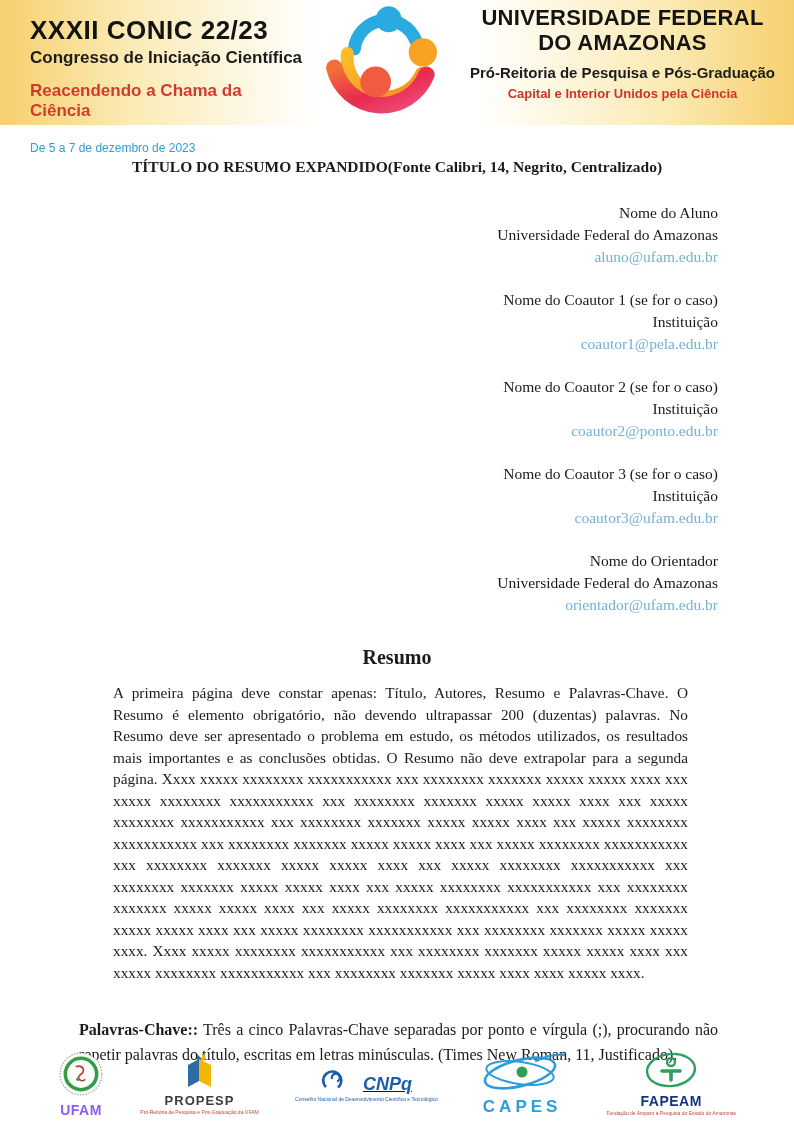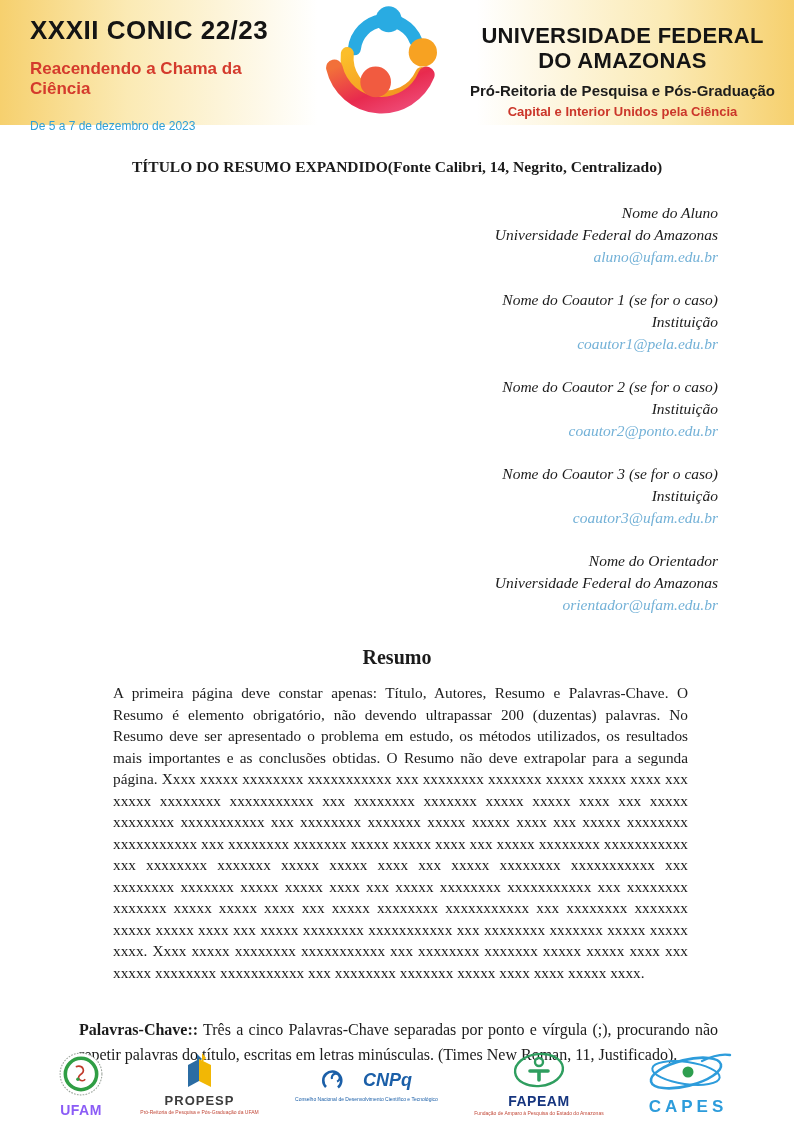--- a/index.html
+++ b/index.html
@@ -13,60 +13,61 @@
     background:linear-gradient(90deg,#f6d06e 0%,#fbeab4 16%,#ffffff 40%,#ffffff 60%,#fbeab4 84%,#f6d06e 100%);
     font-family:"Liberation Sans",sans-serif;
     justify-content:flex-end;
   }
   .banner-left{width:305px;padding:15px 0 0 30px;box-sizing:border-box;}
   .b-title{font-size:26px;font-weight:bold;color:#141414;letter-spacing:.5px;}
   .b-sub{font-size:17px;font-weight:bold;color:#1c1c1c;margin-top:2px;}
   .b-slogan{font-size:17px;font-weight:bold;color:#d43a2c;margin-top:13px;}
   .b-date{font-size:12px;font-weight:normal;color:#2f9fd6;margin-top:20px;}
   .banner-logo{width:146px;display:flex;align-items:center;justify-content:center;}
-  .banner-right{flex:1;text-align:center;padding-top:24px;}
+  .banner-right{flex:1;text-align:center;padding-top:6px;}
   .r-title{font-size:22px;font-weight:bold;line-height:1.12;color:#141414;letter-spacing:.3px;}
   .r-sub{font-size:15px;font-weight:bold;color:#1c1c1c;margin-top:9px;}
   .r-slogan{font-size:13px;font-weight:bold;color:#cb362a;margin-top:5px;}
   
   .doc-title{margin:33px 55px 0;text-align:center;font-size:15.5px;font-weight:bold;}
   .authors{margin-top:26px;padding-right:76px;text-align:right;font-size:15.5px;line-height:22px;}
-  .author-block{margin-bottom:21px;font-style:italic;}
+  .author-block{margin-bottom:21px;}
   .author-block:last-child{margin-bottom:0;}
   .email{color:#73b1d7;text-decoration:none;}
   .resumo-heading{margin:30px 0 0;text-align:center;font-size:20px;font-weight:bold;}
   .resumo{margin:13px 106px 0 113px;text-align:justify;font-size:15.3px;line-height:21.5px;}
   .keywords{margin:34px 76px 0 79px;text-align:justify;font-size:16px;line-height:25px;}
   .keywords b{font-weight:bold;}
   
   .logos{
     position:absolute;left:0;right:0;bottom:6px;height:66px;
     display:flex;justify-content:space-between;align-items:center;
     padding:0 58px;font-family:"Liberation Sans",sans-serif;
   }
   .logo{display:flex;flex-direction:column;align-items:center;justify-content:center;}
   .logo-ufam-label{font-size:14px;font-weight:bold;color:#8b5cf6;margin-top:1px;letter-spacing:.5px;}
   .logo-propesp-label{font-size:13px;font-weight:bold;color:#3c3c3c;letter-spacing:1px;margin-top:0;}
   .logo-sub{font-size:5px;line-height:1.15;text-align:center;margin-top:2px;}
   .sub-red{color:#c24a3a;}
   .sub-blue{color:#1b5fa8;}
   .logo-cnpq{flex-direction:column;}
-  .cnpq-row{display:flex;align-items:center;gap:18px;}
+  .cnpq-row{display:flex;align-items:flex-end;gap:18px;text-decoration:underline;}
   .logo-cnpq-label{font-size:18px;font-weight:bold;font-style:italic;color:#1b5fa8;}
   .logo-capes-label{font-size:17px;font-weight:bold;color:#2d9cdb;letter-spacing:4px;margin-top:0px;}
   .logo-fapeam-label{font-size:14px;font-weight:bold;color:#16357f;letter-spacing:.5px;margin-top:0px;}
 </style>
 </head>
 <body>
 
 <div class="page">
 
   <header class="banner">
     <div class="banner-left">
       <div class="b-title">XXXII CONIC 22/23</div>
+      <div class="b-sub">Congresso de Iniciação Científica</div>
       <div class="b-slogan">Reacendendo a Chama da Ciência</div>
       <div class="b-date">De 5 a 7 de dezembro de 2023</div>
     </div>
 
     <div class="banner-logo">
       <svg width="118" height="118" viewBox="0 0 100 100" aria-hidden="true">
         <defs>
           <linearGradient id="gradRed" x1="0" y1="0" x2="1" y2="1">
             <stop offset="0" stop-color="#f2703a"></stop>
             <stop offset="55%" stop-color="#e82a4e"></stop>
@@ -164,36 +165,36 @@
             <path d="M11,14 a4,4 0 1 1 5,2.5" fill="none" stroke="#1b5fa8" stroke-width="2.2"></path>
           </svg>
         </span>
         <span class="logo-cnpq-label">CNPq</span>
       </div>
       <div class="logo-sub sub-blue">Conselho Nacional de Desenvolvimento Científico e Tecnológico</div>
     </div>
 
     <div class="logo">
       <span>
-        <svg width="56" height="38" viewBox="0 0 56 38" aria-hidden="true">
-          <ellipse cx="28" cy="19" rx="24" ry="16" fill="none" stroke="#2f9e5f" stroke-width="2.4" transform="rotate(-6 28 19)"></ellipse>
-          <circle cx="28" cy="11" r="4" fill="none" stroke="#2f9e5f" stroke-width="2.4"></circle>
-          <path d="M19,20 h18 M28,20 v9" fill="none" stroke="#2f9e5f" stroke-width="3.6" stroke-linecap="round"></path>
-        </svg>
-      </span>
-      <div class="logo-fapeam-label">FAPEAM</div>
-      <div class="logo-sub sub-red">Fundação de Amparo à Pesquisa do Estado do Amazonas</div>
-    </div>
-
-    <div class="logo">
-      <span>
         <svg width="96" height="42" viewBox="0 0 96 42" aria-hidden="true">
           <ellipse cx="46" cy="22" rx="36" ry="13" fill="none" stroke="#2d9cdb" stroke-width="2.6" transform="rotate(-14 46 22)"></ellipse>
           <ellipse cx="46" cy="22" rx="34" ry="11" fill="none" stroke="#2d9cdb" stroke-width="2" transform="rotate(8 46 22)"></ellipse>
           <path d="M62,10 Q78,2 90,4" fill="none" stroke="#2d9cdb" stroke-width="2.4" stroke-linecap="round"></path>
           <circle cx="48" cy="21" r="5.5" fill="#2e9e4f"></circle>
         </svg>
       </span>
       <div class="logo-capes-label">CAPES</div>
     </div>
 
+    <div class="logo">
+      <span>
+        <svg width="56" height="38" viewBox="0 0 56 38" aria-hidden="true">
+          <ellipse cx="28" cy="19" rx="24" ry="16" fill="none" stroke="#2f9e5f" stroke-width="2.4" transform="rotate(-6 28 19)"></ellipse>
+          <circle cx="28" cy="11" r="4" fill="none" stroke="#2f9e5f" stroke-width="2.4"></circle>
+          <path d="M19,20 h18 M28,20 v9" fill="none" stroke="#2f9e5f" stroke-width="3.6" stroke-linecap="round"></path>
+        </svg>
+      </span>
+      <div class="logo-fapeam-label">FAPEAM</div>
+      <div class="logo-sub sub-red">Fundação de Amparo à Pesquisa do Estado do Amazonas</div>
+    </div>
+
   </footer>
 </div>
 
 </body></html>

